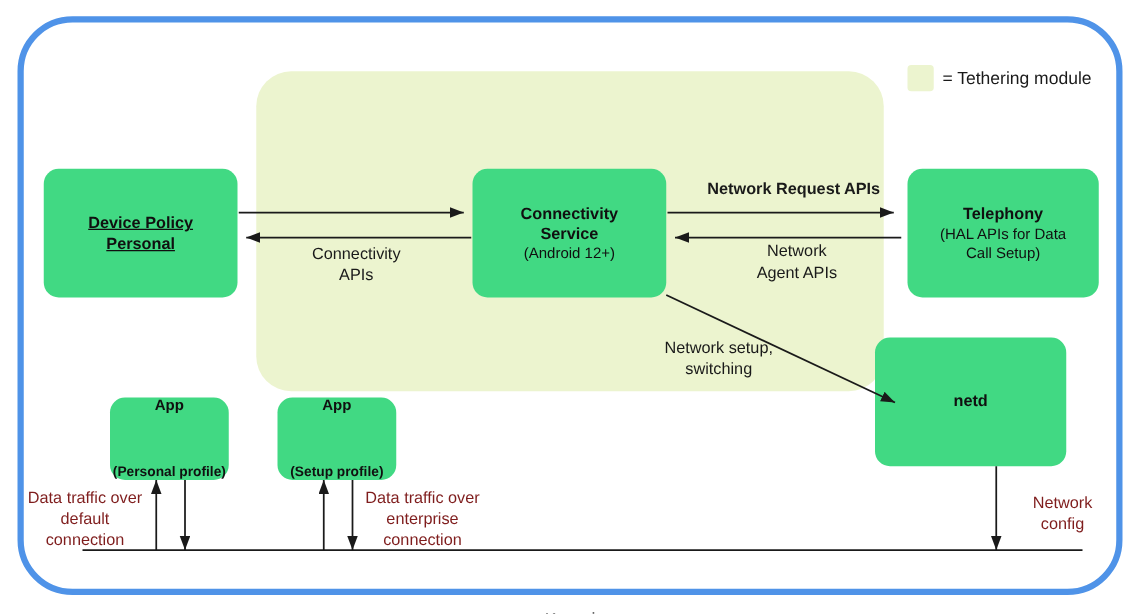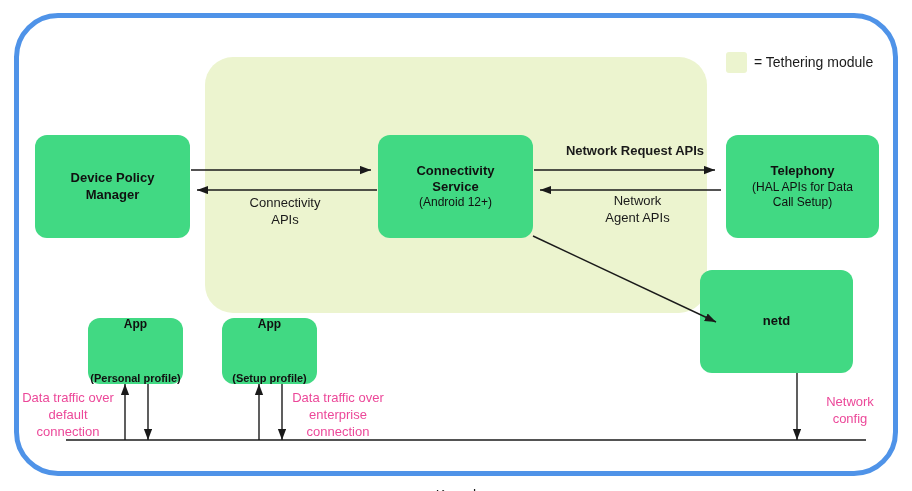--- a/index.html
+++ b/index.html
@@ -53,21 +53,21 @@
     font-weight: bold;
     font-size: 13px;
   }
   .node .sub {
     font-size: 12px;
     font-weight: normal;
   }
   .node.app .title { font-size: 12px; }
   .node.app .sub { font-size: 11px; font-weight: bold; margin-top: 40px; }
 
-  #node-dpm { left: 35px;  top: 135px; width: 155px; height: 103px; }
+  #node-dpm { left: 35px;  top: 135px; width: 155px; height: 103px; text-decoration: underline; }
   #node-cs  { left: 378px; top: 135px; width: 155px; height: 103px; }
   #node-tel { left: 726px; top: 135px; width: 153px; height: 103px; }
   #node-netd{ left: 700px; top: 270px; width: 153px; height: 103px; }
   #node-app1{ left: 88px;  top: 318px; width: 95px;  height: 66px; }
   #node-app2{ left: 222px; top: 318px; width: 95px;  height: 66px; }
 
   .arrow-layer {
     position: absolute;
     left: 0; top: 0;
     width: 912px;
@@ -76,21 +76,21 @@
   }
   .edge-label {
     position: absolute;
     font-size: 13px;
     color: #1a1a1a;
     text-align: center;
     line-height: 1.3;
     white-space: pre-line;
   }
   .edge-label.blue {
-    color: #ec4899;
+    color: #7f1d1d;
   }
   .legend-swatch {
     position: absolute;
     left: 726px;
     top: 52px;
     width: 21px;
     height: 21px;
     background: #ecf4cf;
     border-radius: 3px;
   }
@@ -126,21 +126,21 @@
 
   <div class="outer-frame"></div>
 
   <div class="tethering-region"></div>
 
   <div class="legend-swatch"></div>
   <div class="legend-text">= Tethering module</div>
 
   <div class="node" id="node-dpm">
     <span class="title">Device Policy</span>
-    <span class="title">Manager</span>
+    <span class="title">Personal</span>
   </div>
 
   <div class="node" id="node-cs">
     <span class="title">Connectivity</span>
     <span class="title">Service</span>
     <span class="sub">(Android 12+)</span>
   </div>
 
   <div class="node" id="node-tel">
     <span class="title">Telephony</span>
@@ -188,20 +188,22 @@
 
       <line x1="66" y1="440" x2="866" y2="440"></line>
     </g>
   </svg>
 
   <div class="edge-label" id="lbl-connectivity">Connectivity
 APIs</div>
   <div class="edge-label" id="lbl-netreq">Network Request APIs</div>
   <div class="edge-label" id="lbl-netagent">Network
 Agent APIs</div>
+  <div class="edge-label" id="lbl-netsetup">Network setup,
+switching</div>
   <div class="edge-label blue" id="lbl-default">Data traffic over
 default connection</div>
   <div class="edge-label blue" id="lbl-enterprise">Data traffic over
 enterprise connection</div>
   <div class="edge-label blue" id="lbl-netconfig">Network
 config</div>
 
   <div class="kernel-label">Kernel</div>
 
 </div>

